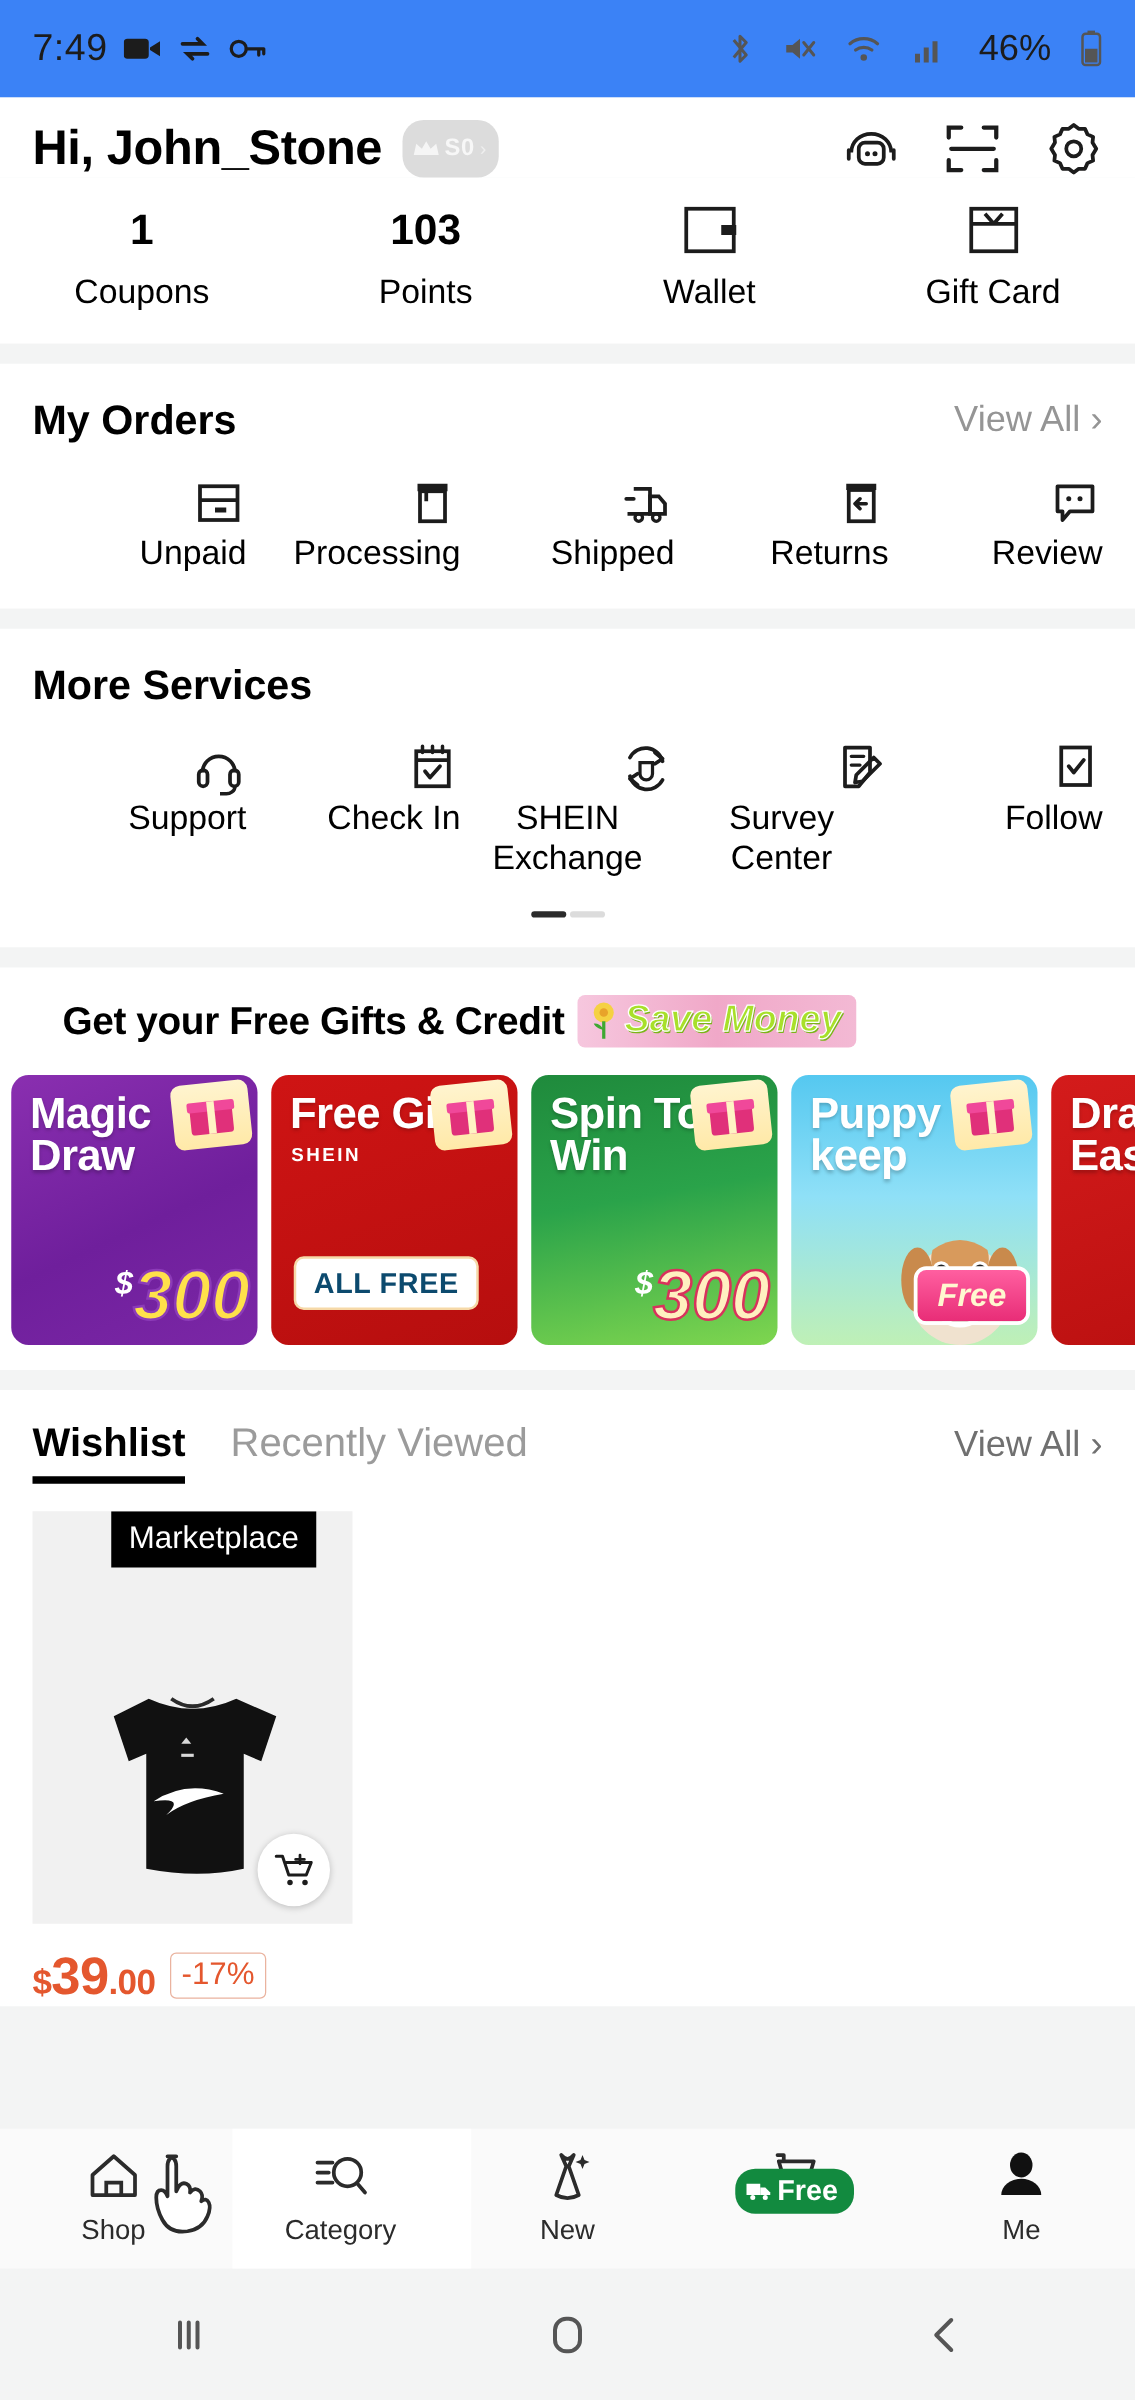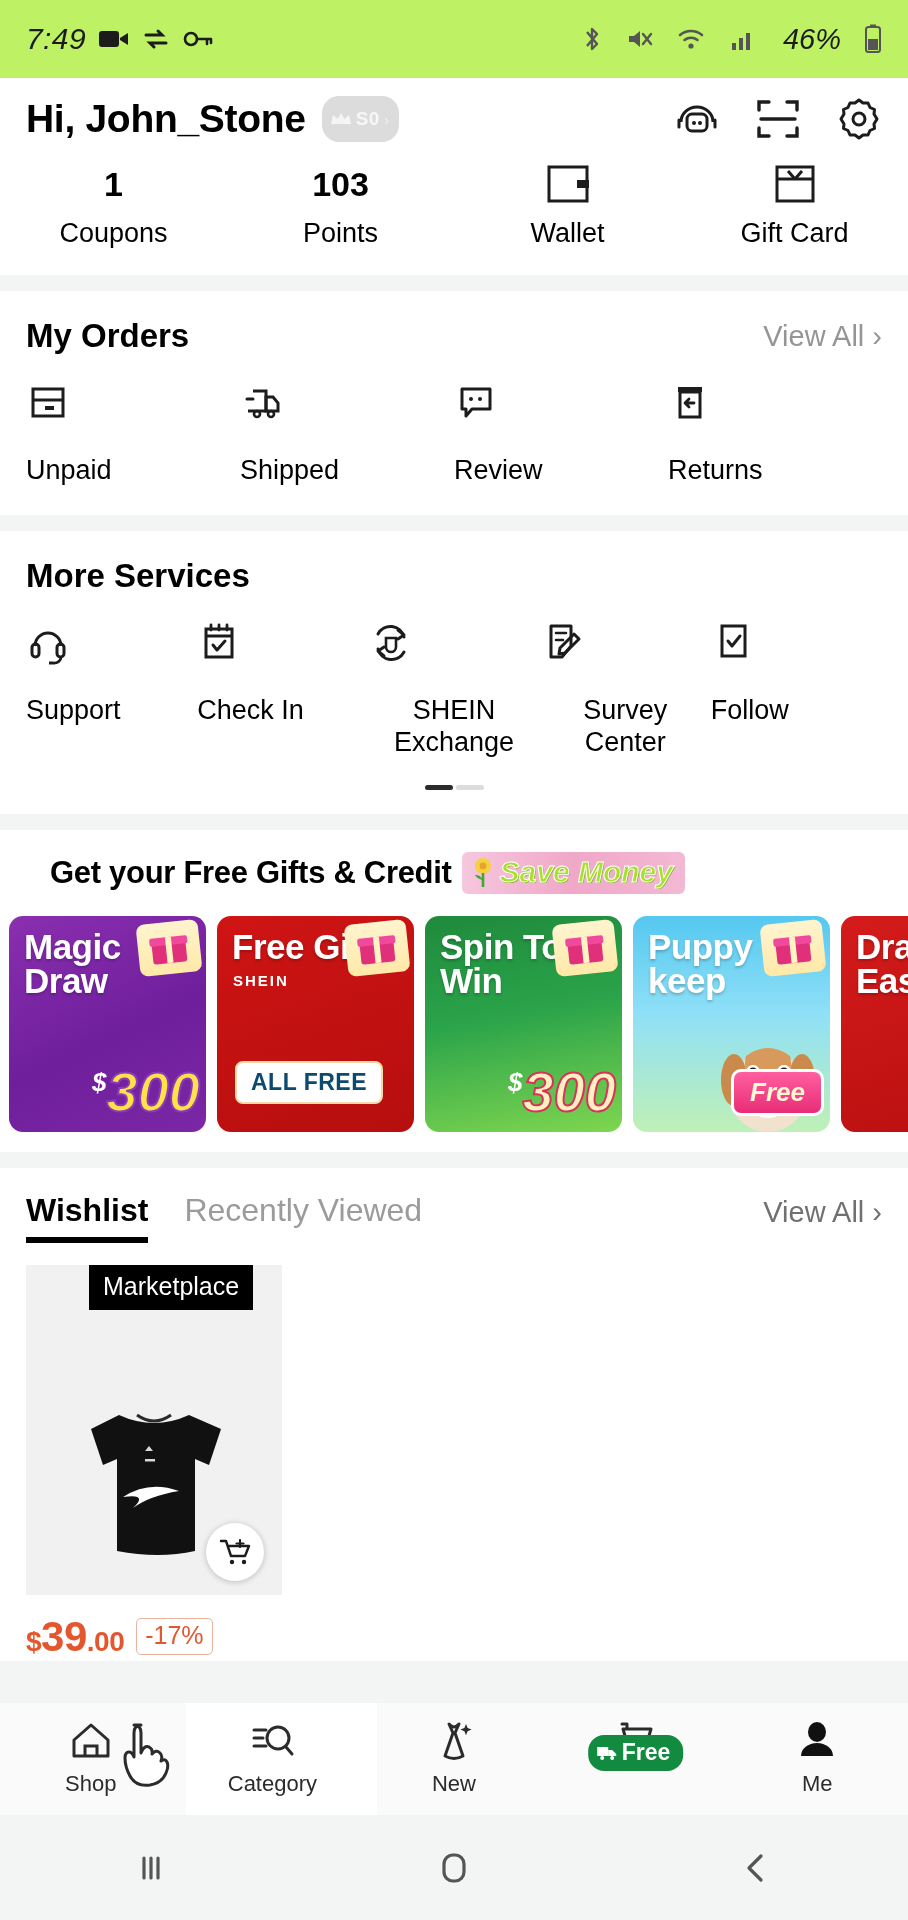--- a/index.html
+++ b/index.html
@@ -6,24 +6,23 @@
   html, body {
     width: 908px; height: 1920px;
     background: #ffffff;
     font-family: "Liberation Sans", sans-serif;
     overflow: hidden;
   }
   .phone { position: relative; width: 908px; height: 1920px; background: #f3f4f4; }
 
   
   .statusbar {
-    height: 78px; background: #bef264;
+    height: 78px; background: #3b82f6;
     display: flex; align-items: center;
     padding: 0 26px;
-    font-style: italic;
   }
   .sb-left { display: flex; align-items: center; gap: 13px; }
   .sb-time { font-size: 30px; font-weight: 400; color: #1c1c1c; letter-spacing: .4px; }
   .sb-right { margin-left: auto; display: flex; align-items: center; gap: 23px; }
   .sb-pct { font-size: 29px; color: #1c1c1c; margin-left: 4px; }
   .ic { display: inline-block; line-height: 0; }
 
   
   .header {
     background: #fff; padding: 18px 26px 0 26px;
@@ -52,21 +51,21 @@
 
   
   .card { background: #fff; padding: 26px 26px 10px 26px; }
   .card-head { display: flex; align-items: center; }
   .card-title { font-size: 33px; font-weight: 700; color: #000; }
   .viewall { margin-left: auto; display: flex; align-items: center; gap: 8px; }
   .viewall span { font-size: 29px; color: #959595; }
   .chev { color: #959595; font-size: 26px; }
 
   .tiles { display: flex; padding: 24px 0 18px 0; }
-  .tile { flex: 1; display: flex; flex-direction: column; align-items: flex-start; gap: 28px; }
+  .tile { flex: 1; display: flex; flex-direction: column; align-items: flex-end; gap: 0; }
   .tile-ico { height: 48px; display: flex; align-items: center; justify-content: center; }
   .tile-lbl { font-size: 27px; color: #000; text-align: center; line-height: 1.18; max-width: 190px; }
 
   .pager { display: flex; justify-content: center; align-items: center; gap: 3px; padding: 8px 0 14px 0; }
   .pg { width: 28px; height: 5px; background: #dcdcdc; border-radius: 3px; }
   .pg.on { background: #2b2b2b; }
 
   
   .promo { background: #fff; padding: 22px 0 20px 0; }
   .promo-head { display: flex; align-items: center; padding: 0 26px 0 26px; gap: 10px; }
@@ -323,49 +322,59 @@
           <svg width="44" height="44" viewBox="0 0 44 44">
               <rect x="7" y="8" width="30" height="27" stroke="#1c1c1c" stroke-width="3" fill="none"></rect>
               <path d="M7 19 h30" stroke="#1c1c1c" stroke-width="3"></path>
               <rect x="19" y="25" width="9" height="4" fill="#1c1c1c"></rect>
             </svg>
         </div>
         <div class="tile-lbl">Unpaid</div>
       </div>
       <div class="tile">
         <div class="tile-ico">
+          <svg width="44" height="44" viewBox="0 0 44 44">
+              <rect x="10" y="6" width="24" height="6" fill="#1c1c1c"></rect>
+              <rect x="12" y="12" width="20" height="24" stroke="#1c1c1c" stroke-width="3" fill="none"></rect>
+              <path d="M17 13 v7" stroke="#1c1c1c" stroke-width="3"></path>
+            </svg>
+        </div>
+        <div class="tile-lbl">Processing</div>
+      </div>
+      <div class="tile">
+        <div class="tile-ico">
           <svg width="46" height="44" viewBox="0 0 46 44">
               <path d="M13 10 h13 v20 h-18" stroke="#1c1c1c" stroke-width="3" fill="none"></path>
               <path d="M26 16 h7 l5 6 v8 h-12 z" stroke="#1c1c1c" stroke-width="3" fill="none"></path>
               <circle cx="17" cy="33" r="3" stroke="#1c1c1c" stroke-width="2.6" fill="none"></circle>
               <circle cx="31" cy="33" r="3" stroke="#1c1c1c" stroke-width="2.6" fill="none"></circle>
               <path d="M7 18 h6" stroke="#1c1c1c" stroke-width="3" stroke-linecap="round"></path>
             </svg>
         </div>
         <div class="tile-lbl">Shipped</div>
       </div>
       <div class="tile">
         <div class="tile-ico">
           <svg width="44" height="44" viewBox="0 0 44 44">
+              <rect x="10" y="6" width="24" height="5" fill="#1c1c1c"></rect>
+              <rect x="12" y="11" width="20" height="25" stroke="#1c1c1c" stroke-width="3" fill="none"></rect>
+              <path d="M26 22 h-8 m3 -4 l-4 4 4 4" stroke="#1c1c1c" stroke-width="2.8" fill="none" stroke-linecap="round" stroke-linejoin="round"></path>
+            </svg>
+        </div>
+        <div class="tile-lbl">Returns</div>
+      </div>
+      <div class="tile">
+        <div class="tile-ico">
+          <svg width="44" height="44" viewBox="0 0 44 44">
               <path d="M8 8 h28 v20 h-18 l-6 7 v-7 h-4 z" stroke="#1c1c1c" stroke-width="3" fill="none" stroke-linejoin="round"></path>
               <circle cx="17" cy="18" r="2" fill="#1c1c1c"></circle>
               <circle cx="26" cy="18" r="2" fill="#1c1c1c"></circle>
             </svg>
         </div>
         <div class="tile-lbl">Review</div>
-      </div>
-      <div class="tile">
-        <div class="tile-ico">
-          <svg width="44" height="44" viewBox="0 0 44 44">
-              <rect x="10" y="6" width="24" height="5" fill="#1c1c1c"></rect>
-              <rect x="12" y="11" width="20" height="25" stroke="#1c1c1c" stroke-width="3" fill="none"></rect>
-              <path d="M26 22 h-8 m3 -4 l-4 4 4 4" stroke="#1c1c1c" stroke-width="2.8" fill="none" stroke-linecap="round" stroke-linejoin="round"></path>
-            </svg>
-        </div>
-        <div class="tile-lbl">Returns</div>
       </div>
     </div>
   </div>
 
   <div class="gap"></div>
 
   <div class="card">
     <div class="card-head">
       <div class="card-title">More Services</div>
     </div>

